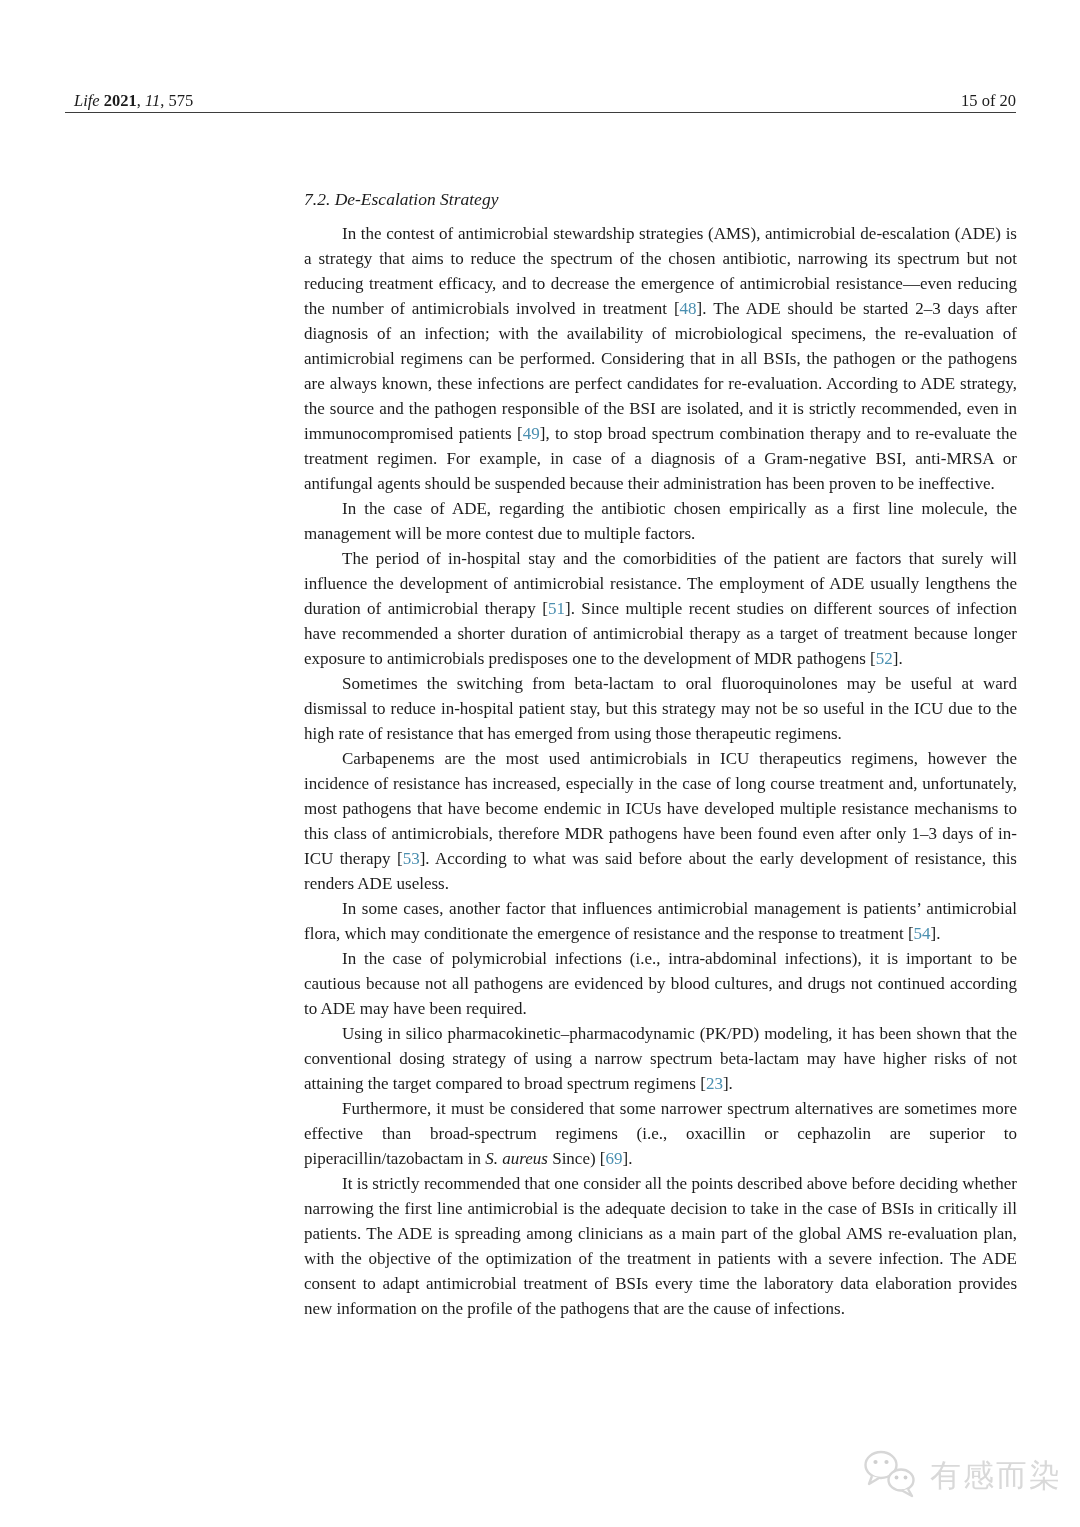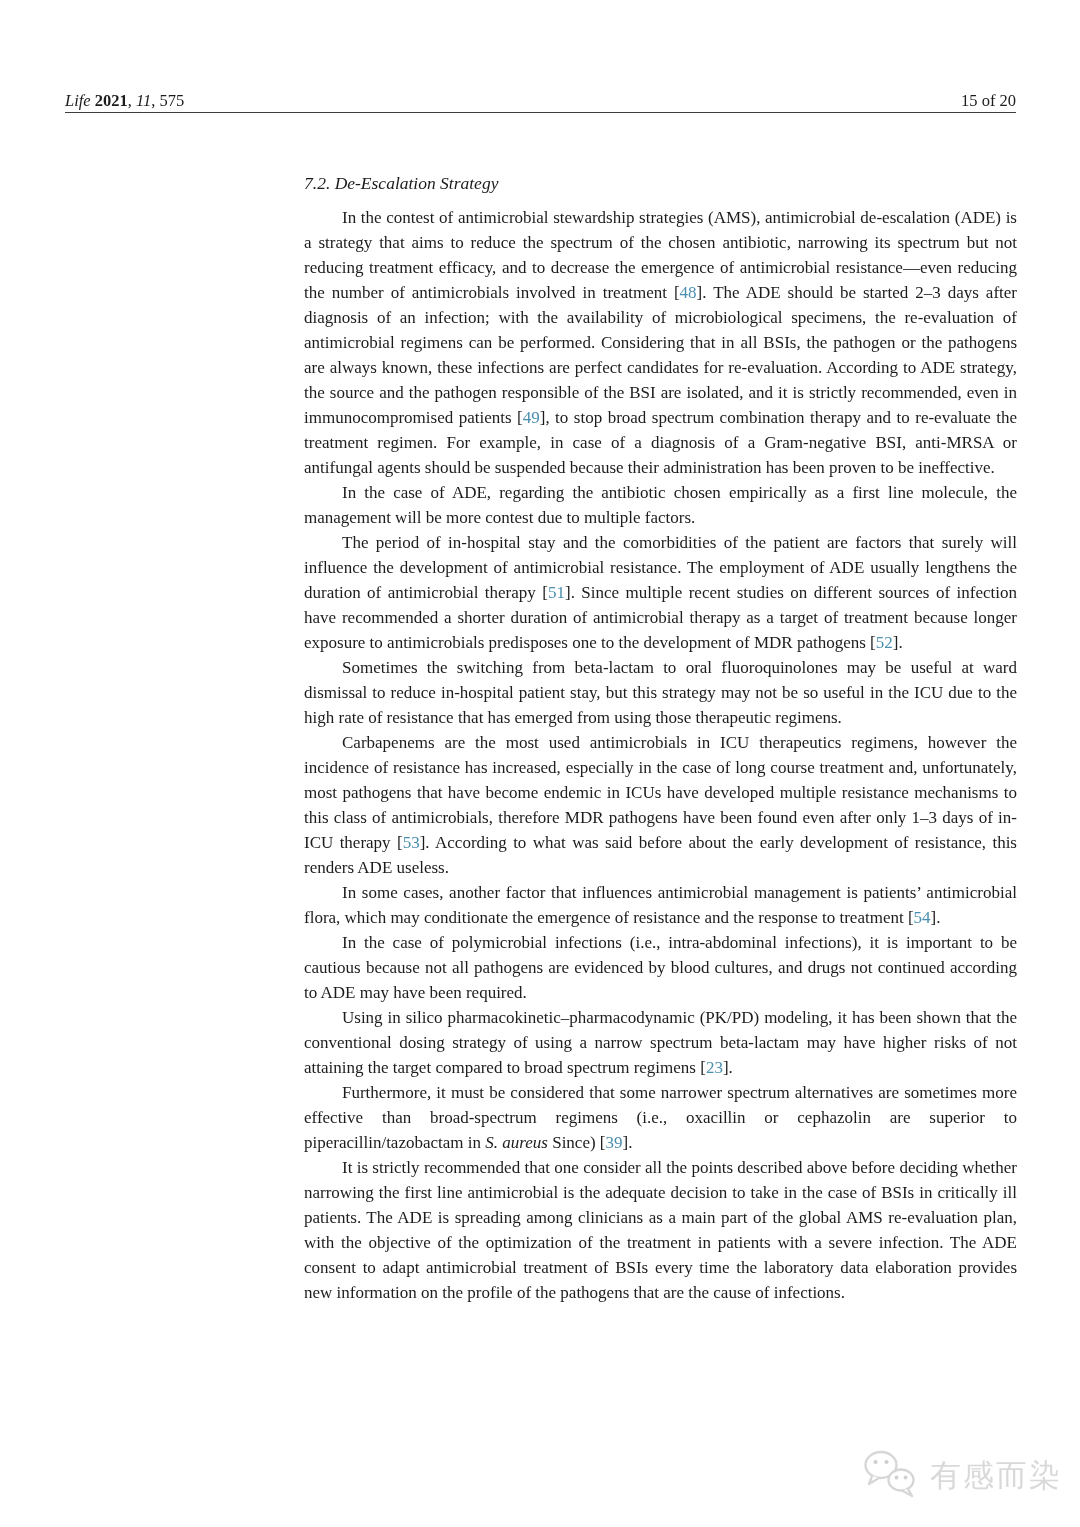--- a/index.html
+++ b/index.html
@@ -6,21 +6,21 @@
   body {
     width: 1080px; height: 1527px;
     background: #ffffff;
     position: relative;
     font-family: "Liberation Serif", serif;
     color: #1c1c1c;
     overflow: hidden;
   }
   .page-header {
     position: absolute;
-    left: 65px; right: 64px; top: 91px;
+    left: 74px; right: 64px; top: 91px;
     display: flex;
     justify-content: space-between;
     align-items: baseline;
     font-size: 16.5px;
   }
   .journal-cite .it { font-style: italic; }
   .journal-cite .bd { font-weight: bold; }
   .header-rule {
     position: absolute;
     left: 65px; right: 64px; top: 112px;
@@ -28,21 +28,21 @@
   }
   .article-body {
     position: absolute;
     left: 304px; top: 172px;
     width: 713px;
   }
   .section-heading {
     font-style: italic;
     font-weight: normal;
     font-size: 17.5px;
-    margin: 0 0 10px 0;
+    margin: 16px 0 10px 0;
     line-height: 23px;
   }
   .para {
     margin: 0;
     text-align: justify;
     text-indent: 38px;
     font-size: 17px;
     line-height: 25px;
   }
   .para .it { font-style: italic; }
@@ -80,21 +80,21 @@
   <h2 class="section-heading">7.2. De-Escalation Strategy</h2>
   <div id="paragraphs">
       <p class="para"><span>In the contest of antimicrobial stewardship strategies (AMS), antimicrobial de-escalation (ADE) is a strategy that aims to reduce the spectrum of the chosen antibiotic, narrowing its spectrum but not reducing treatment efficacy, and to decrease the emergence of antimicrobial resistance—even reducing the number of antimicrobials involved in treatment </span>[<span class="ref">48</span>]<span>. The ADE should be started 2–3 days after diagnosis of an infection; with the availability of microbiological specimens, the re-evaluation of antimicrobial regimens can be performed. Considering that in all BSIs, the pathogen or the pathogens are always known, these infections are perfect candidates for re-evaluation. According to ADE strategy, the source and the pathogen responsible of the BSI are isolated, and it is strictly recommended, even in immunocompromised patients </span>[<span class="ref">49</span>]<span>, to stop broad spectrum combination therapy and to re-evaluate the treatment regimen. For example, in case of a diagnosis of a Gram-negative BSI, anti-MRSA or antifungal agents should be suspended because their administration has been proven to be ineffective.</span></p>
       <p class="para"><span>In the case of ADE, regarding the antibiotic chosen empirically as a first line molecule, the management will be more contest due to multiple factors.</span></p>
       <p class="para"><span>The period of in-hospital stay and the comorbidities of the patient are factors that surely will influence the development of antimicrobial resistance. The employment of ADE usually lengthens the duration of antimicrobial therapy </span>[<span class="ref">51</span>]<span>. Since multiple recent studies on different sources of infection have recommended a shorter duration of antimicrobial therapy as a target of treatment because longer exposure to antimicrobials predisposes one to the development of MDR pathogens </span>[<span class="ref">52</span>]<span>.</span></p>
       <p class="para"><span>Sometimes the switching from beta-lactam to oral fluoroquinolones may be useful at ward dismissal to reduce in-hospital patient stay, but this strategy may not be so useful in the ICU due to the high rate of resistance that has emerged from using those therapeutic regimens.</span></p>
       <p class="para"><span>Carbapenems are the most used antimicrobials in ICU therapeutics regimens, however the incidence of resistance has increased, especially in the case of long course treatment and, unfortunately, most pathogens that have become endemic in ICUs have developed multiple resistance mechanisms to this class of antimicrobials, therefore MDR pathogens have been found even after only 1–3 days of in-ICU therapy </span>[<span class="ref">53</span>]<span>. According to what was said before about the early development of resistance, this renders ADE useless.</span></p>
       <p class="para"><span>In some cases, another factor that influences antimicrobial management is patients’ antimicrobial flora, which may conditionate the emergence of resistance and the response to treatment </span>[<span class="ref">54</span>]<span>.</span></p>
       <p class="para"><span>In the case of polymicrobial infections (i.e., intra-abdominal infections), it is important to be cautious because not all pathogens are evidenced by blood cultures, and drugs not continued according to ADE may have been required.</span></p>
       <p class="para"><span>Using in silico pharmacokinetic–pharmacodynamic (PK/PD) modeling, it has been shown that the conventional dosing strategy of using a narrow spectrum beta-lactam may have higher risks of not attaining the target compared to broad spectrum regimens </span>[<span class="ref">23</span>]<span>.</span></p>
-      <p class="para"><span>Furthermore, it must be considered that some narrower spectrum alternatives are sometimes more effective than broad-spectrum regimens (i.e., oxacillin or cephazolin are superior to piperacillin/tazobactam in </span><span class="it">S. aureus</span><span> Since) </span>[<span class="ref">39</span>]<span>.</span></p>
+      <p class="para"><span>Furthermore, it must be considered that some narrower spectrum alternatives are sometimes more effective than broad-spectrum regimens (i.e., oxacillin or cephazolin are superior to piperacillin/tazobactam in </span><span class="it">S. aureus</span><span> Since) </span>[<span class="ref">69</span>]<span>.</span></p>
       <p class="para"><span>It is strictly recommended that one consider all the points described above before deciding whether narrowing the first line antimicrobial is the adequate decision to take in the case of BSIs in critically ill patients. The ADE is spreading among clinicians as a main part of the global AMS re-evaluation plan, with the objective of the optimization of the treatment in patients with a severe infection. The ADE consent to adapt antimicrobial treatment of BSIs every time the laboratory data elaboration provides new information on the profile of the pathogens that are the cause of infections.</span></p>
     </div>
 </main>
 
 <div class="watermark">
   <span>
     <svg width="62" height="52" viewBox="0 0 62 52" aria-hidden="true">
       <g fill="none" stroke="#d7d7d7" stroke-width="2.4">
         <ellipse cx="21" cy="17" rx="15.5" ry="13"></ellipse>
         <path d="M12 28 L9 36 L19 30" fill="#ffffff" stroke-linejoin="round"></path>

